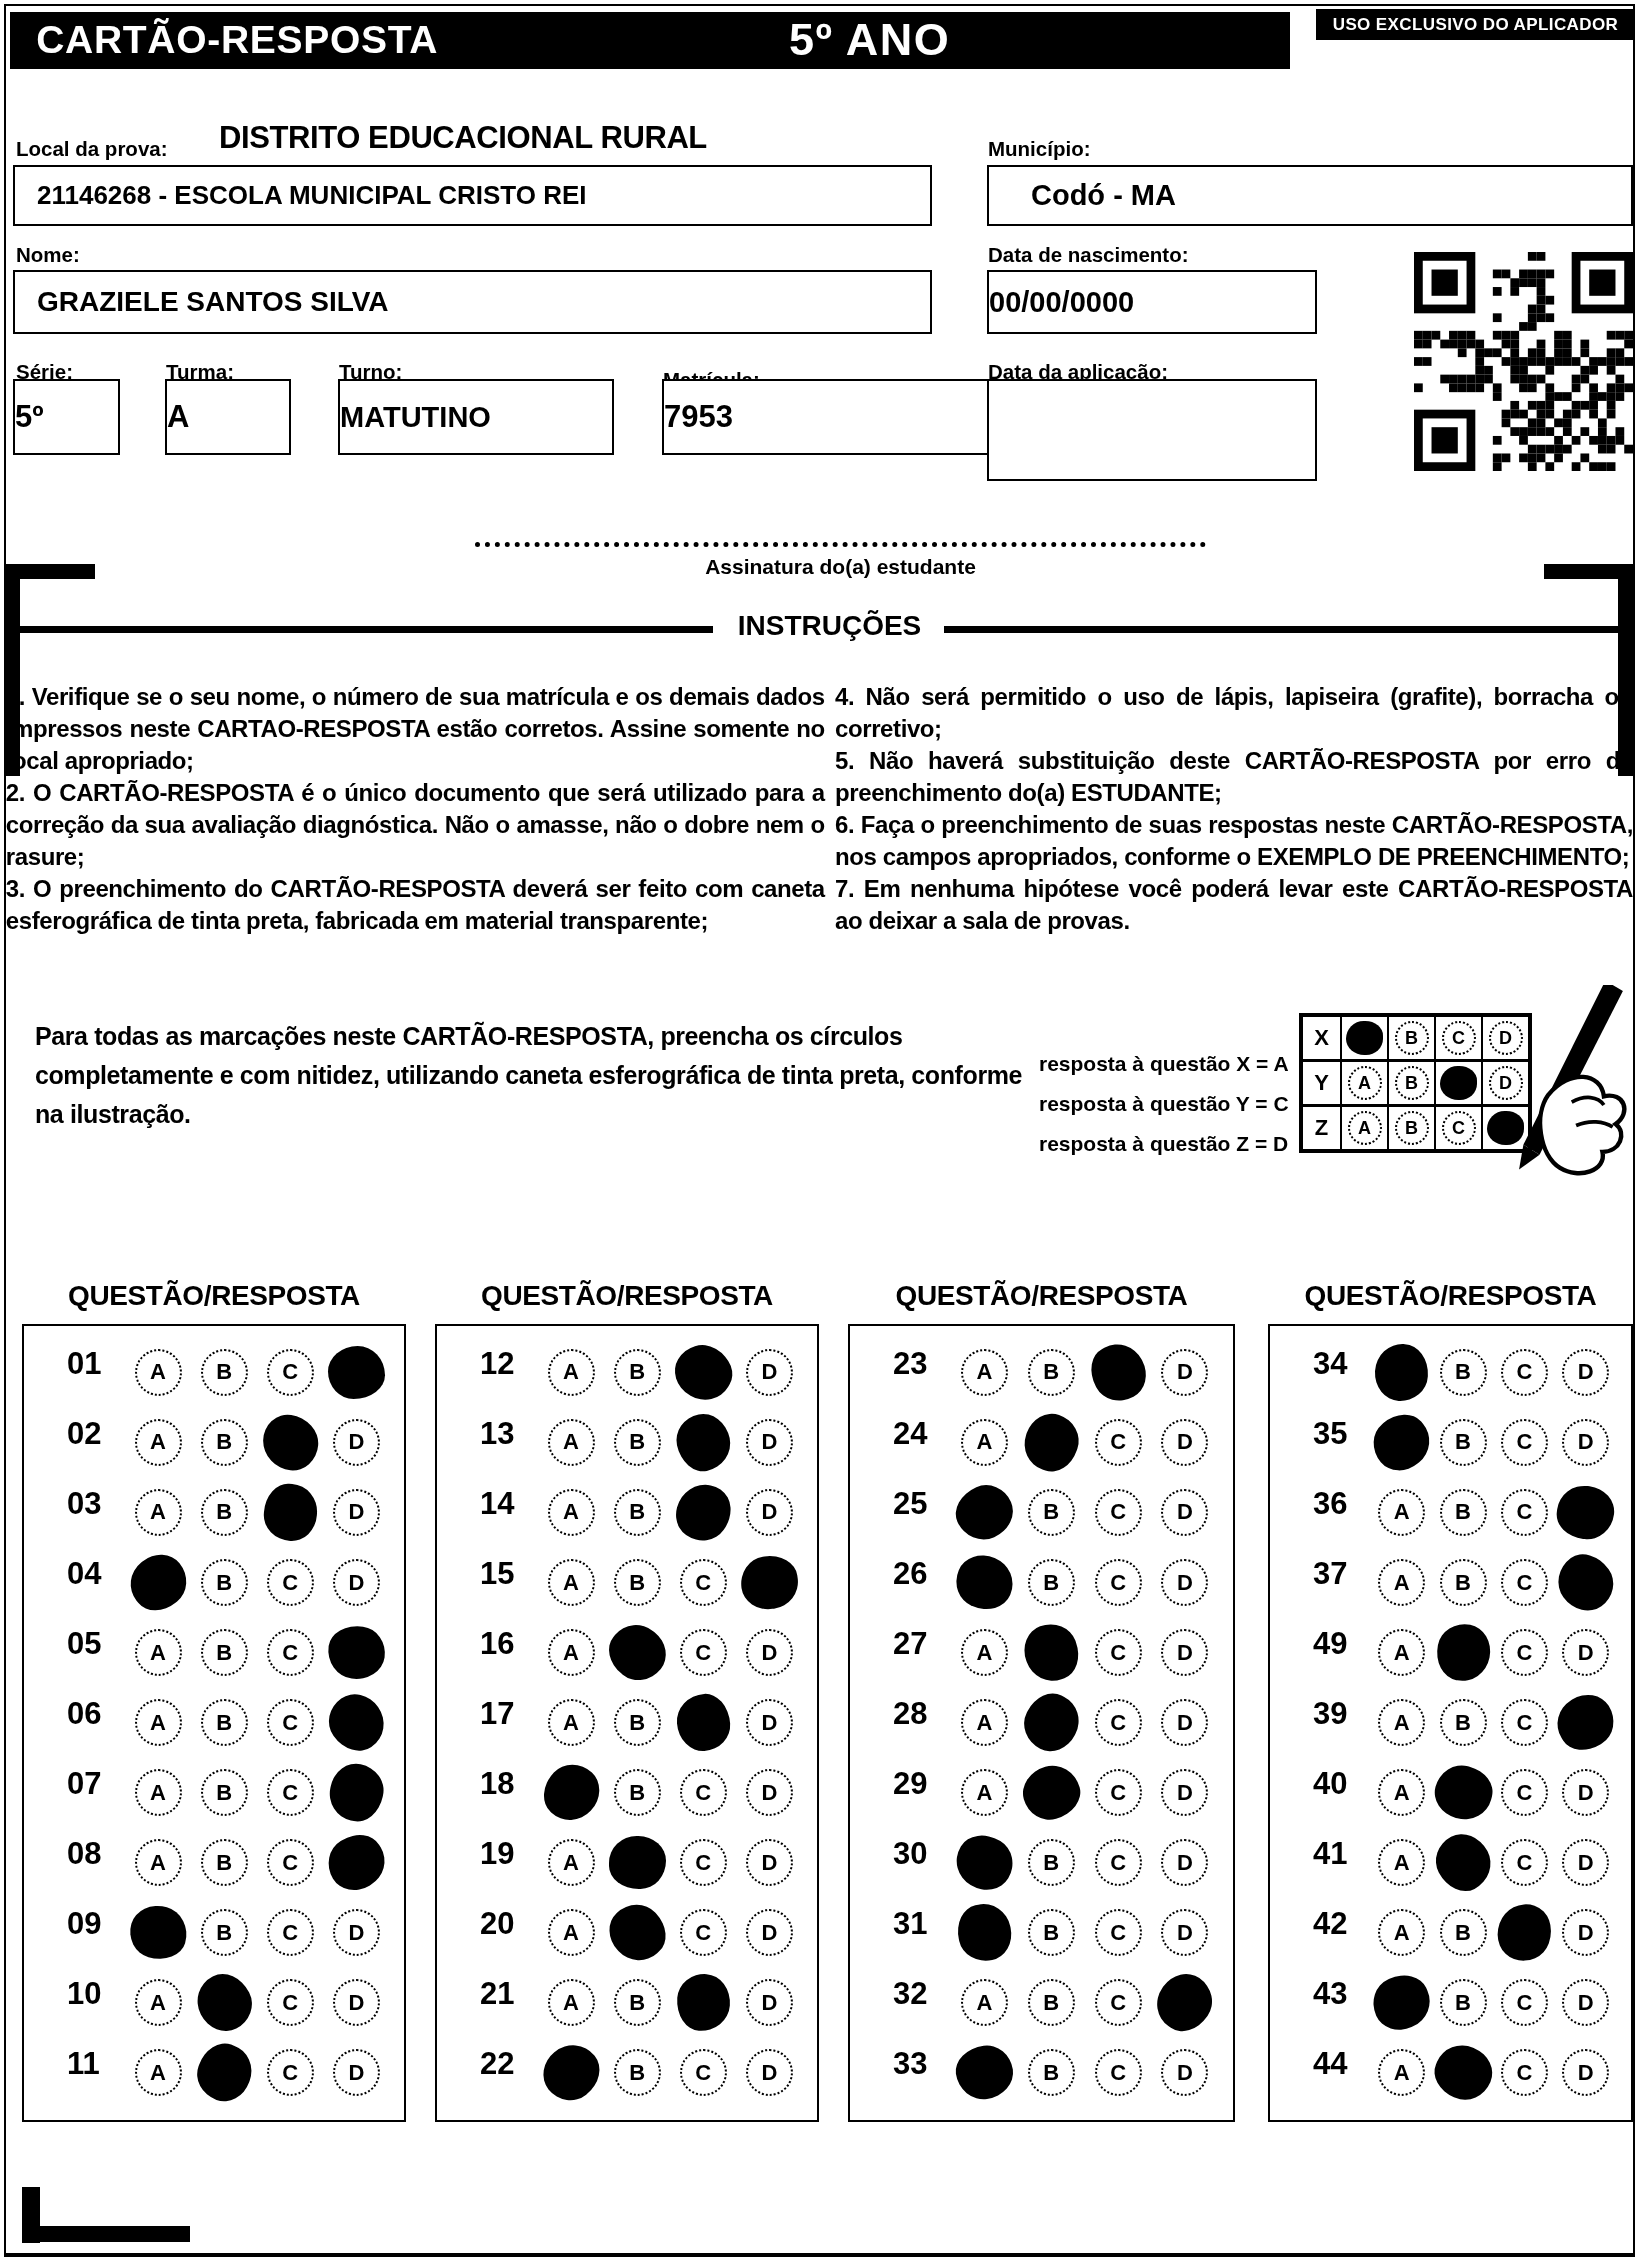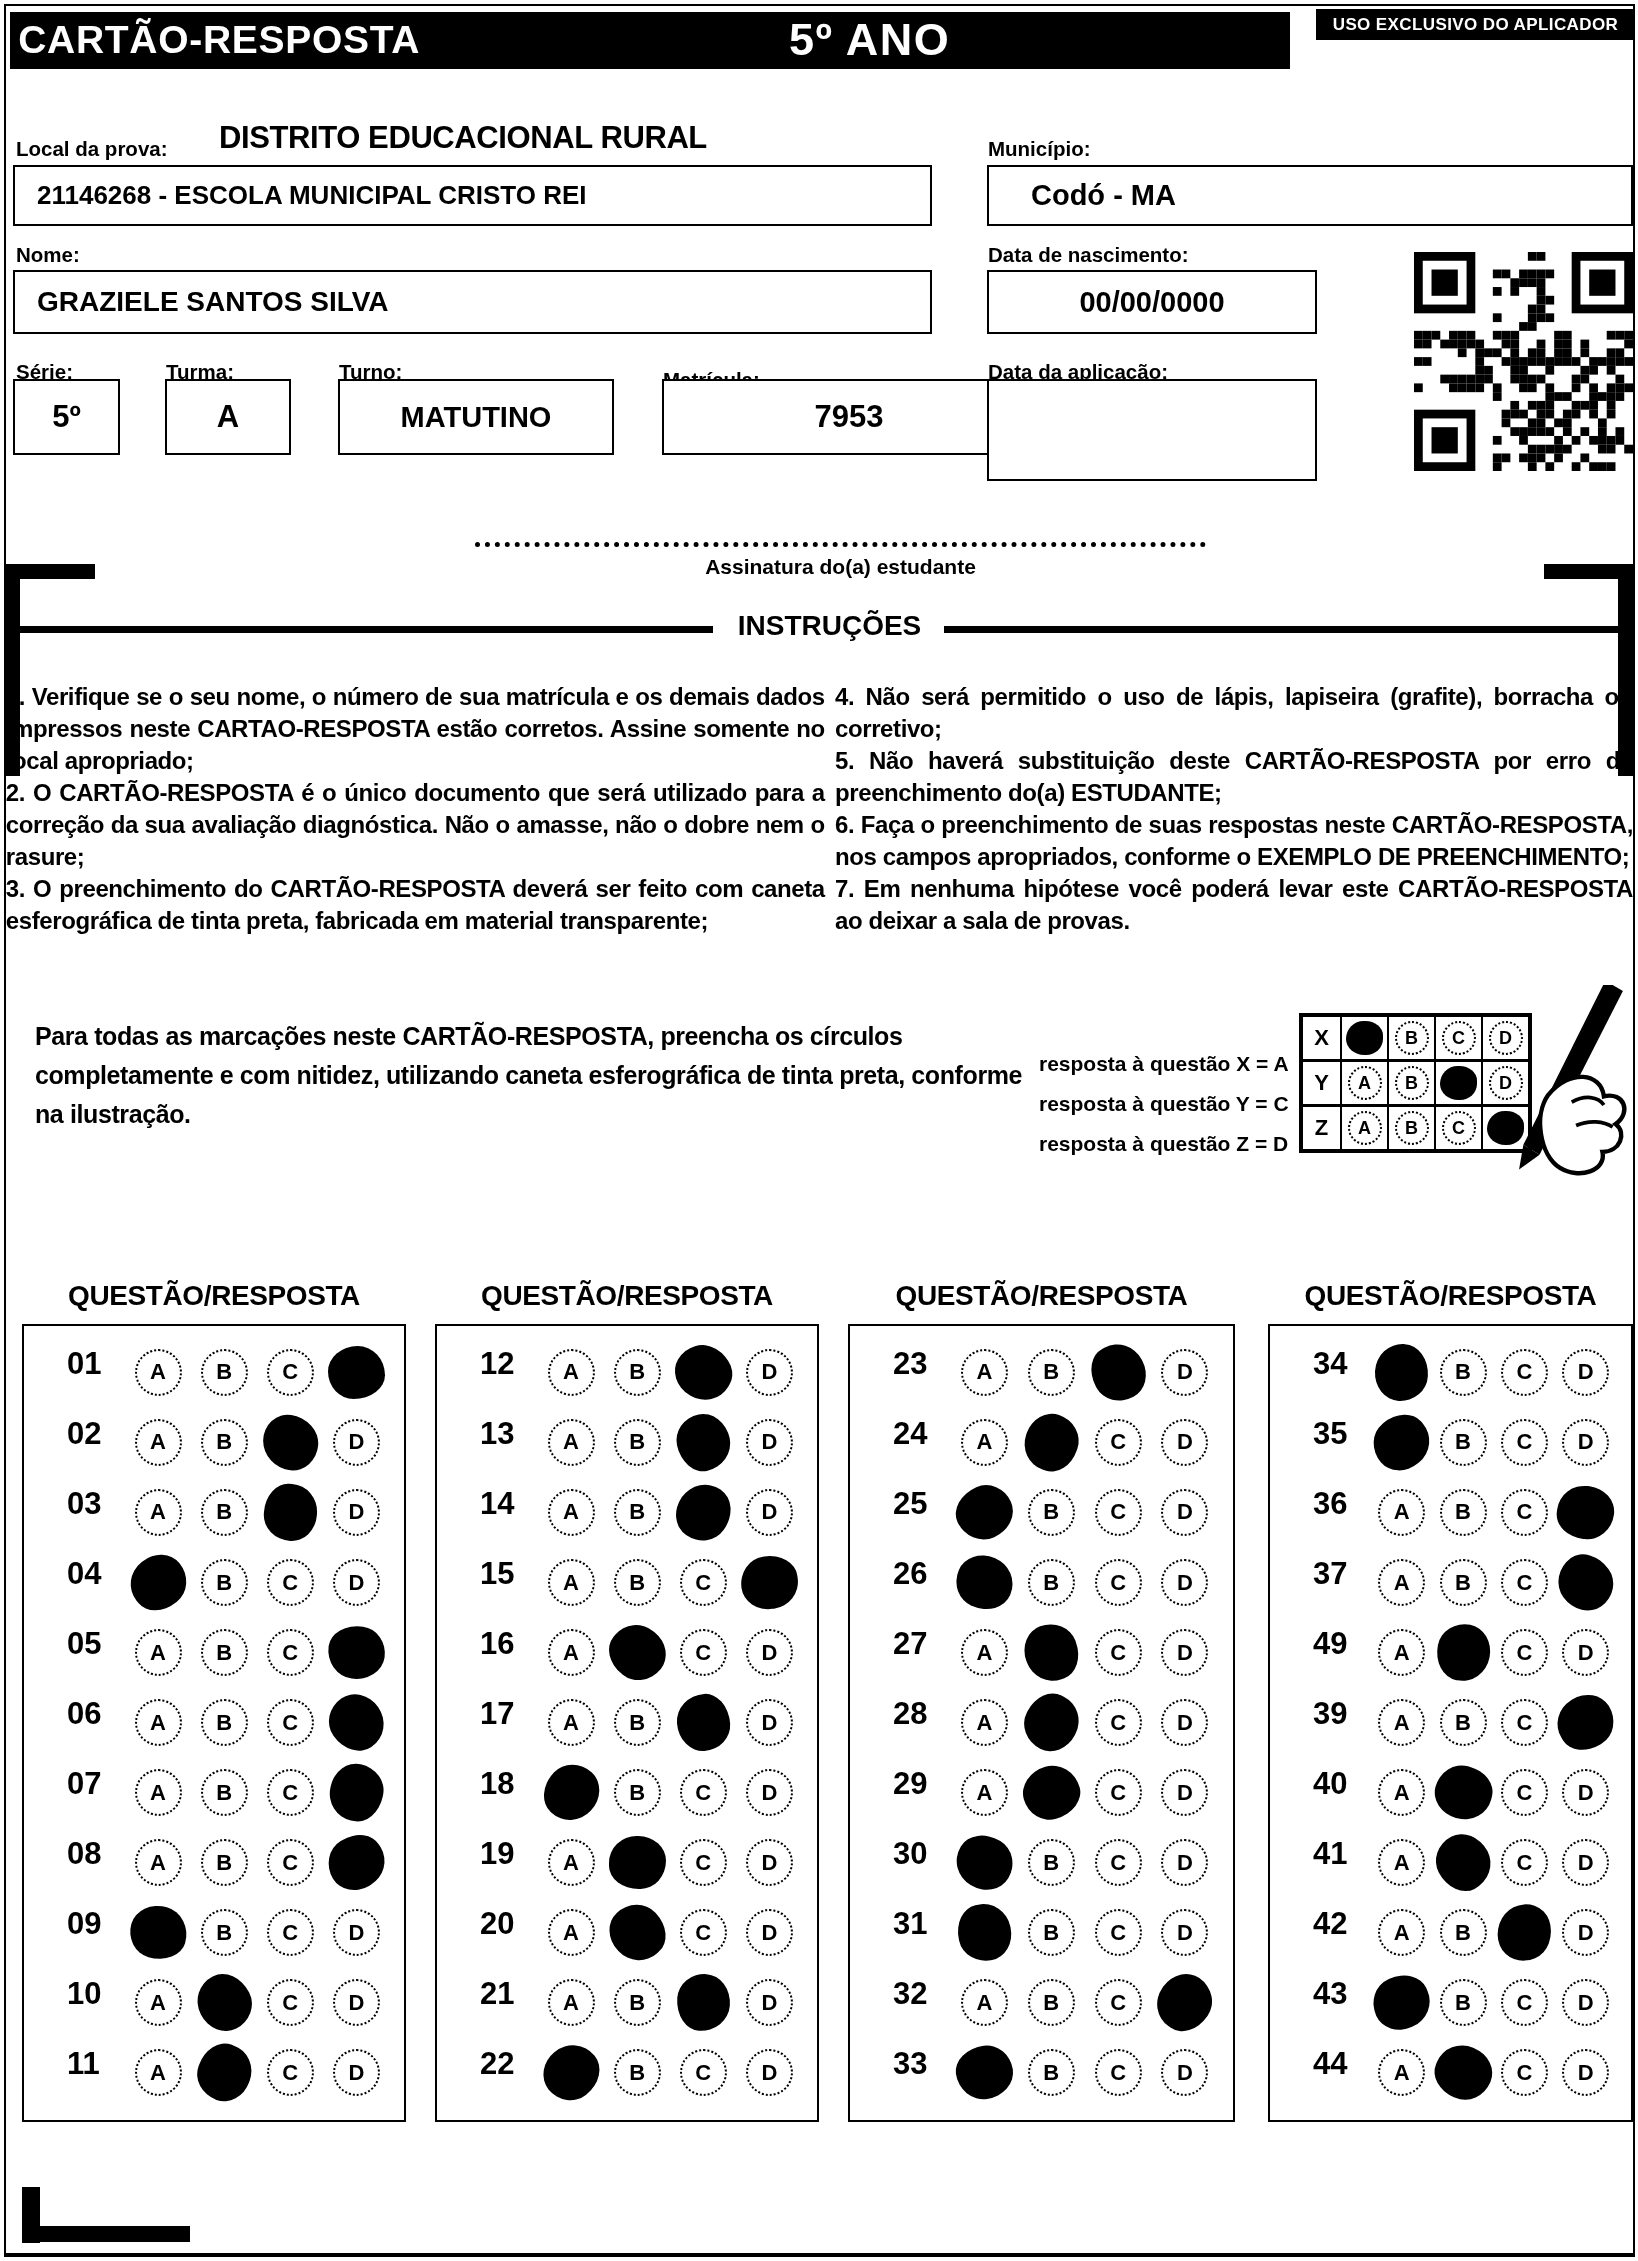--- a/index.html
+++ b/index.html
@@ -6,40 +6,40 @@
   html,body { width:1639px; height:2261px; background:#fff; color:#000;
     font-family:"Liberation Sans", sans-serif; position:relative; overflow:hidden; }
   .abs { position:absolute; }
 
   .page-frame { position:absolute; top:3.7px; left:4.4px; right:4.4px; bottom:3.7px;
     border:2.2px solid #000; border-bottom-width:4.4px; pointer-events:none; }
 
   
   .header-bar { left:10.2px; top:11.7px; width:1280px; height:57px; background:#000;
     display:flex; align-items:center; }
-  .header-title { color:#fff; font-weight:bold; font-size:39px; padding-left:8px; width:439px; letter-spacing:0.7px; }
+  .header-title { color:#fff; font-weight:bold; font-size:39px; padding-left:26px; width:439px; letter-spacing:0.7px; }
   .header-subbox { background:#fff; height:48px; width:579px; display:flex; align-items:center;
     justify-content:center; font-weight:bold; font-size:33px; letter-spacing:-0.7px; }
   .header-grade { flex:1; text-align:center; color:#fff; font-weight:bold; font-size:45px; letter-spacing:1.5px; }
 
   .examiner { left:1316px; top:8.8px; width:319px; }
   .examiner-head { background:#000; color:#fff; font-size:17px; font-weight:bold;
     text-align:center; padding:5.8px 0; letter-spacing:0.4px; }
   .examiner-body { border:2.2px solid #000; border-top:none; height:51px; background:#fff;
     display:flex; align-items:center; justify-content:center; gap:8.8px; font-weight:bold; font-size:22px; }
   .absent-circle { width:31px; height:31px; border:2.9px solid #000; border-radius:50%; background:#fff; }
   .absent-sim { font-size:18px; font-weight:bold; }
 
   
   .lbl { position:absolute; font-weight:bold; font-size:20.5px; }
   .district { left:219px; top:120px; font-weight:bold; font-size:31px; letter-spacing:-0.4px; }
   .fbox { position:absolute; border:2.9px solid #000; background:#fff; display:flex; align-items:center;
     font-weight:bold; font-size:28px; }
   .fbox.pad { padding-left:22px; }
-  .fbox.center { justify-content:center; }
+  .fbox.center { }
   #qr-svg { position:absolute; left:1414px; top:252px; }
 
   
   .sig-line { left:475px; top:542px; width:731px; border-top:5.1px dotted #000; }
   .sig-label { left:475px; top:555px; width:731px; text-align:center; font-weight:bold; font-size:21px; }
 
   
   .mark { position:absolute; background:#000; }
 
   

